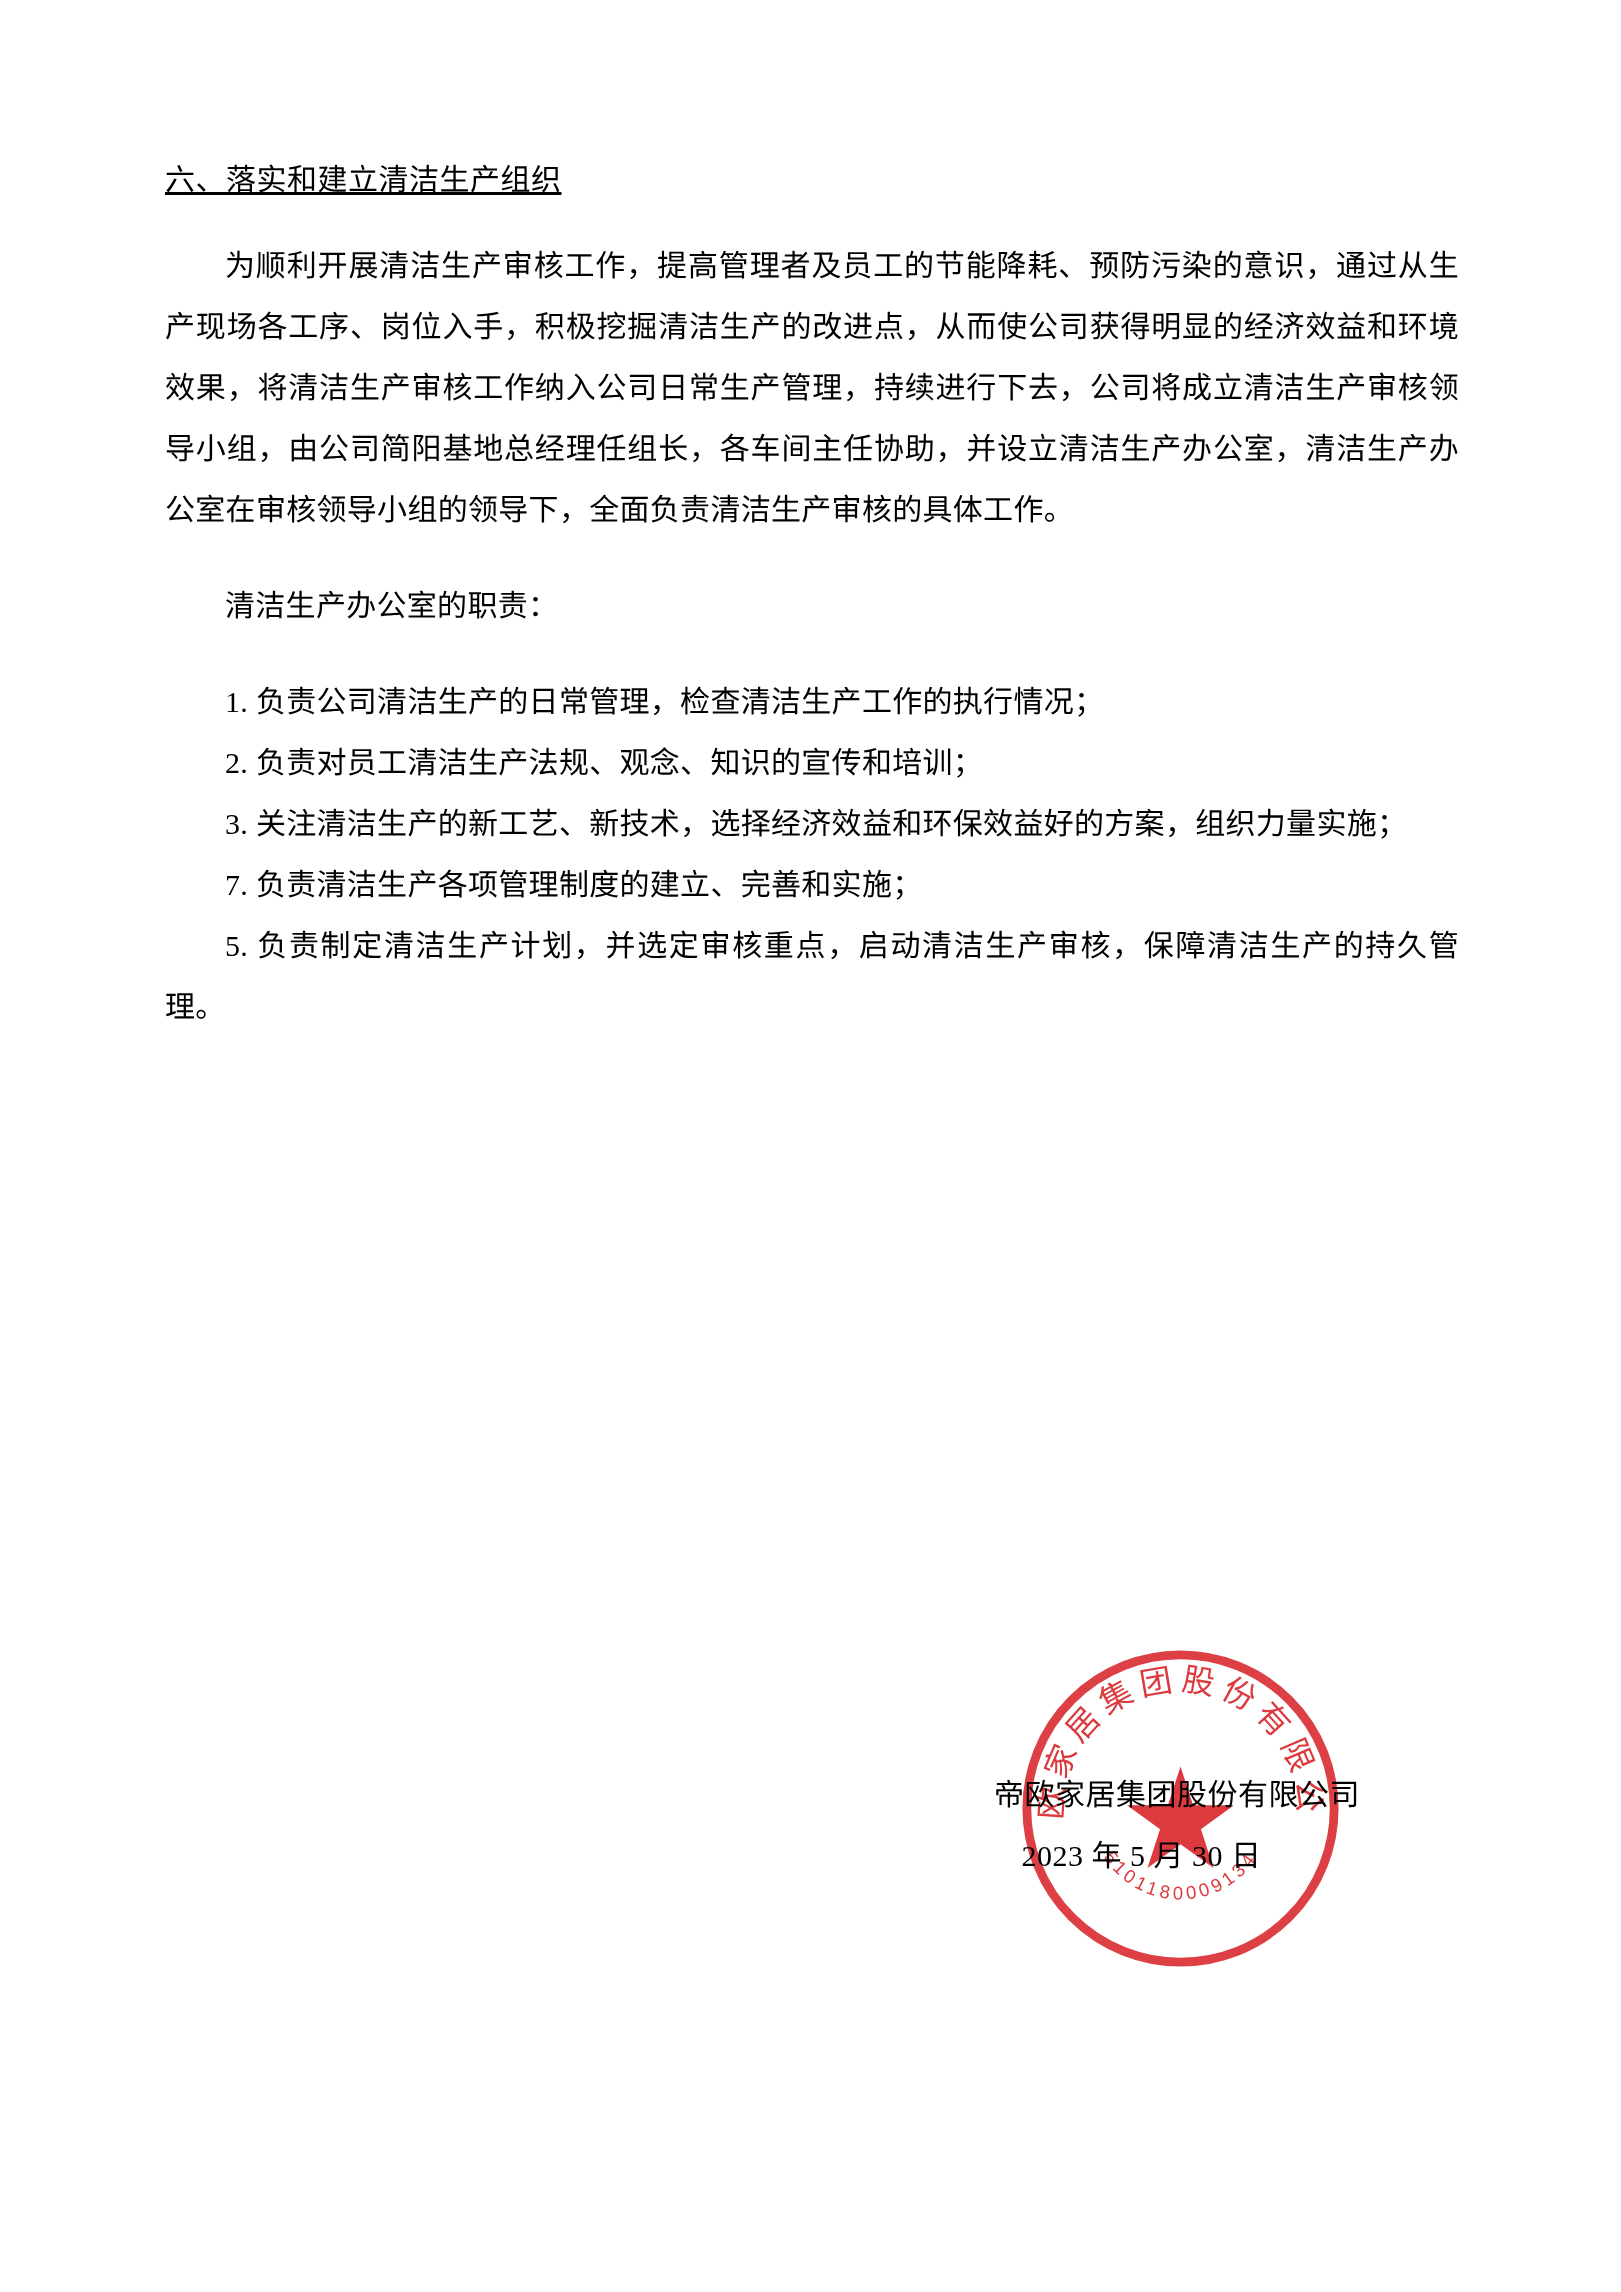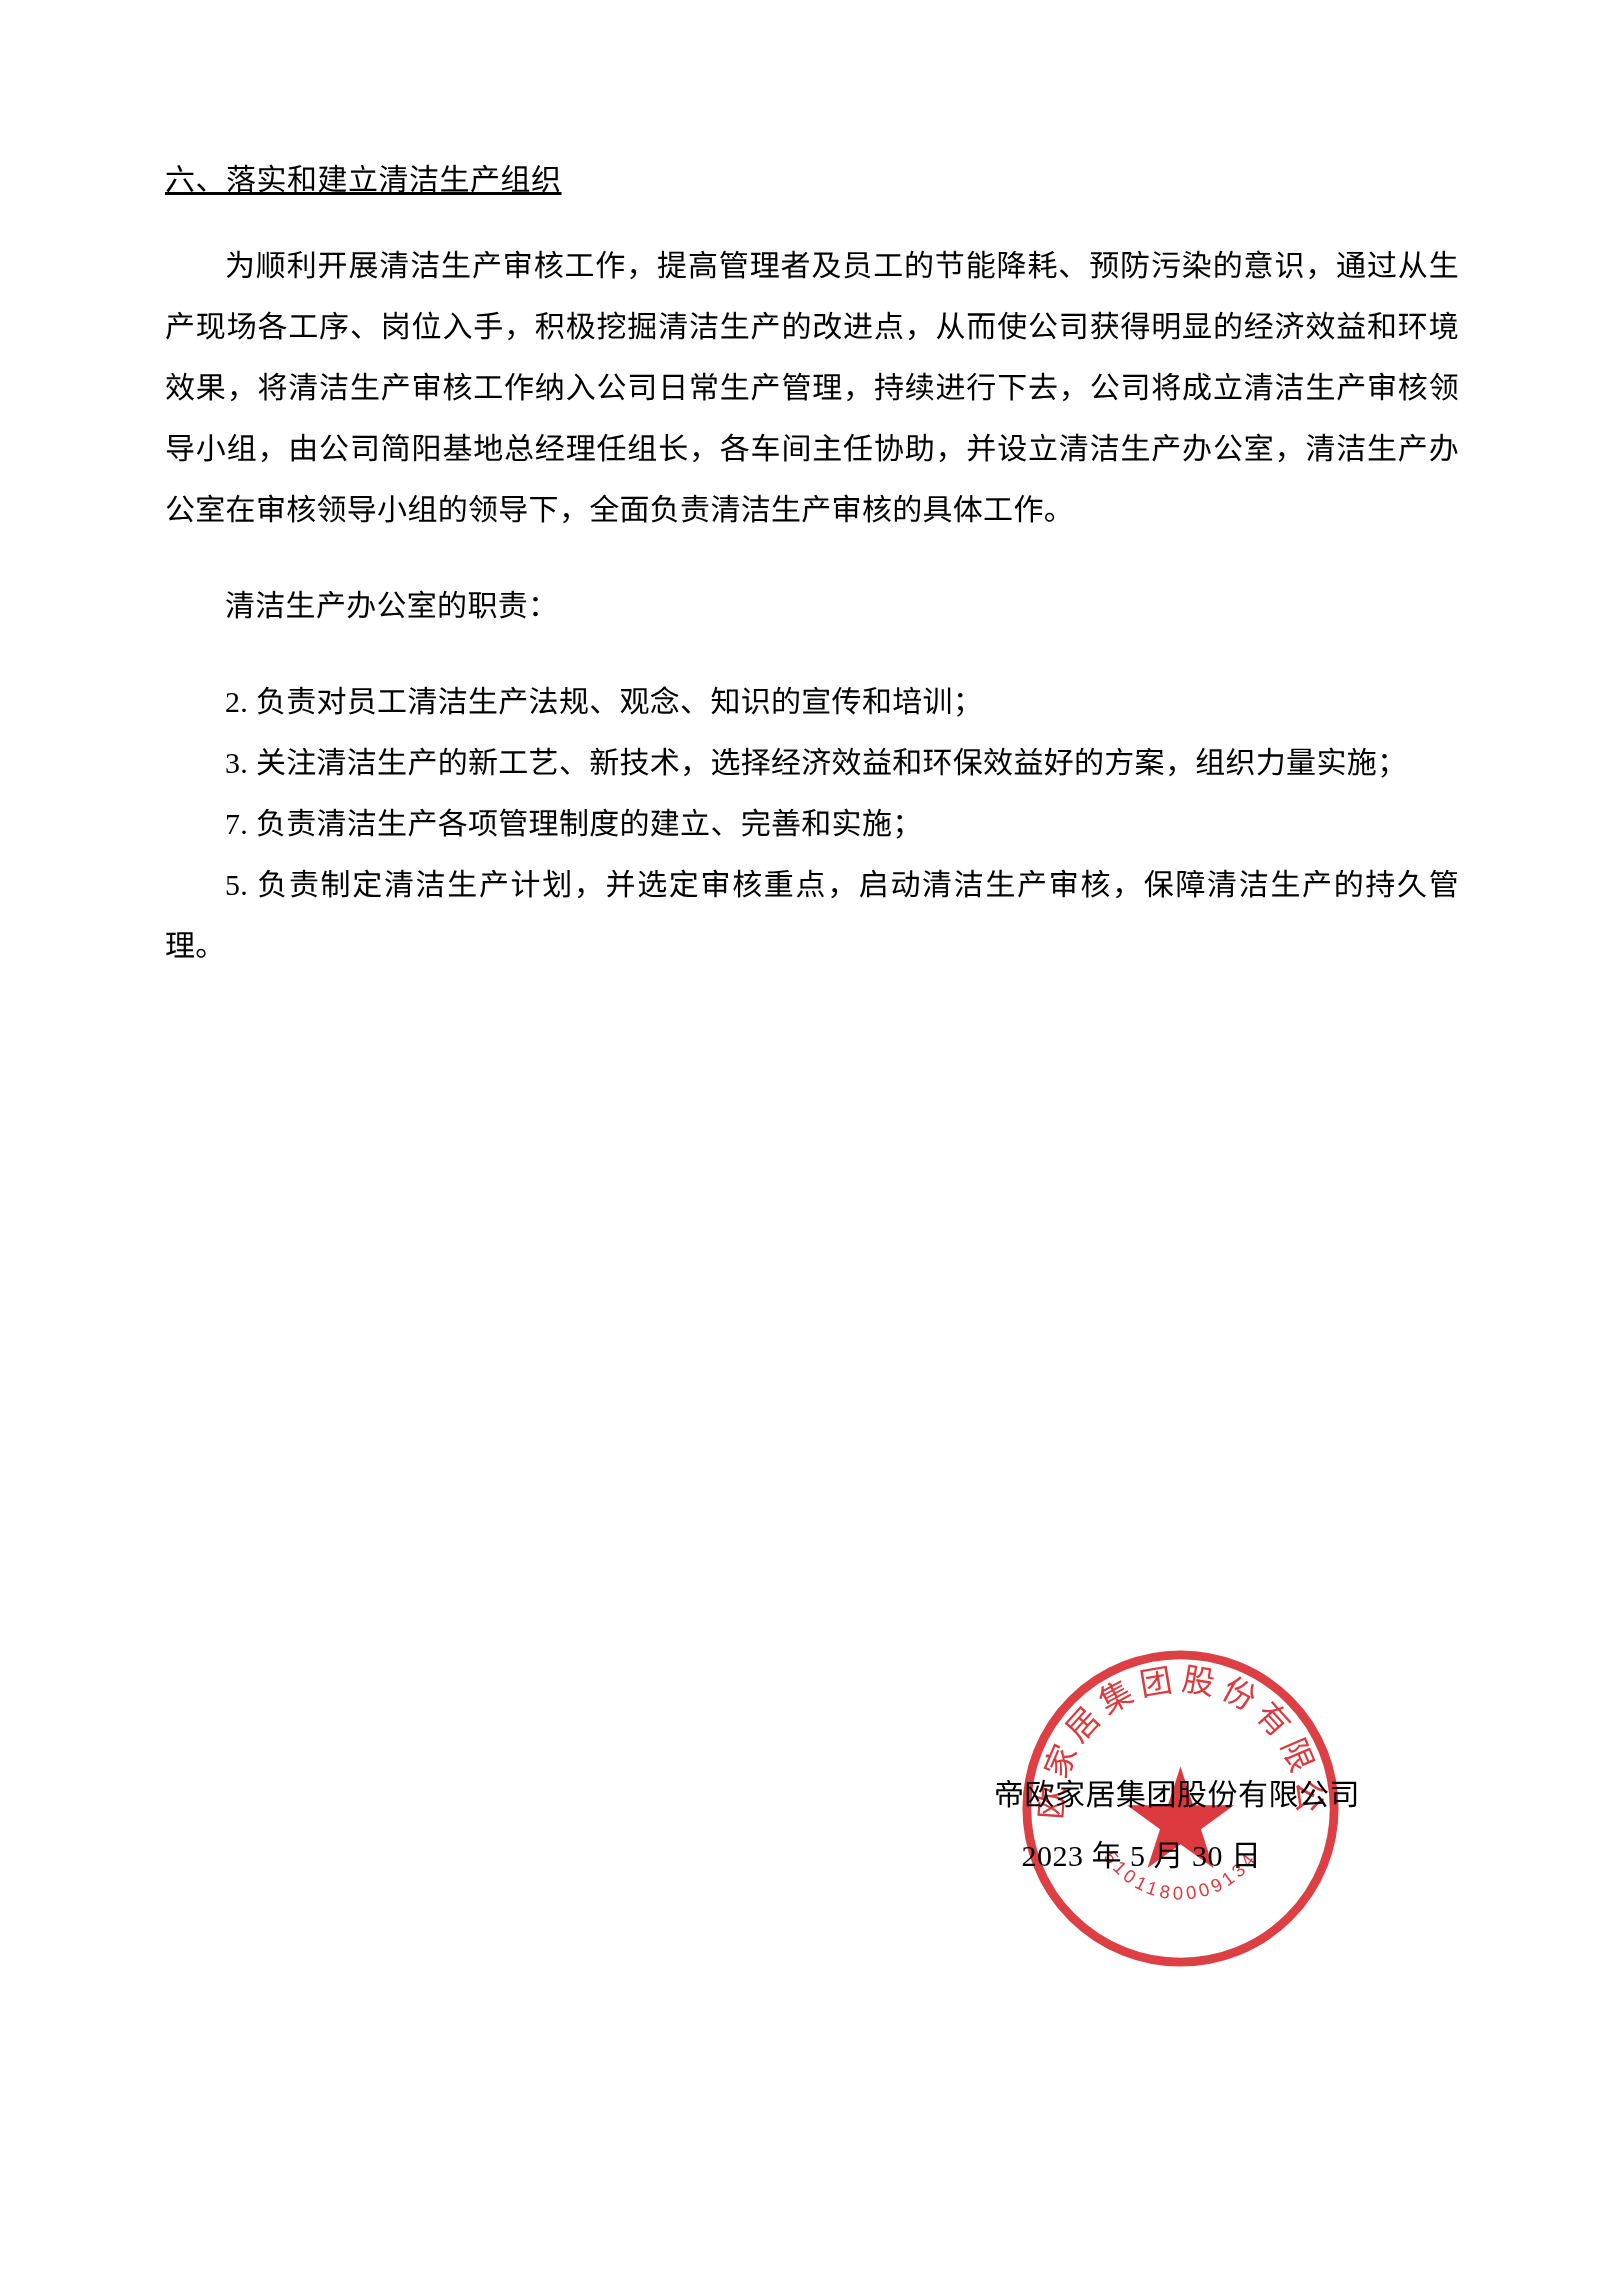--- a/index.html
+++ b/index.html
@@ -103,20 +103,21 @@
     <div class="heading">六、落实和建立清洁生产组织</div>
 
     <p class="para indent">为顺利开展清洁生产审核工作，提高管理者及员工的节能降耗、预防污染的意识，通过从生产现场各工序、岗位入手，积极挖掘清洁生产的改进点，从而使公司获得明显的经济效益和环境效果，将清洁生产审核工作纳入公司日常生产管理，持续进行下去，公司将成立清洁生产审核领导小组，由公司简阳基地总经理任组长，各车间主任协助，并设立清洁生产办公室，清洁生产办公室在审核领导小组的领导下，全面负责清洁生产审核的具体工作。</p>
 
     <div class="block-gap"></div>
 
     <p class="para indent">清洁生产办公室的职责：</p>
 
     <div class="block-gap"></div>
 
+    <p class="list-item">1. 负责公司清洁生产的日常管理，检查清洁生产工作的执行情况；</p>
     <p class="list-item">2. 负责对员工清洁生产法规、观念、知识的宣传和培训；</p>
     <p class="list-item">3. 关注清洁生产的新工艺、新技术，选择经济效益和环保效益好的方案，组织力量实施；</p>
     <p class="list-item">7. 负责清洁生产各项管理制度的建立、完善和实施；</p>
     <p class="list-item">5. 负责制定清洁生产计划，并选定审核重点，启动清洁生产审核，保障清洁生产的持久管理。</p>
 
   </div>
 
   <div class="stamp">
     <svg viewBox="0 0 330 330" xmlns="http://www.w3.org/2000/svg">
       <defs>

